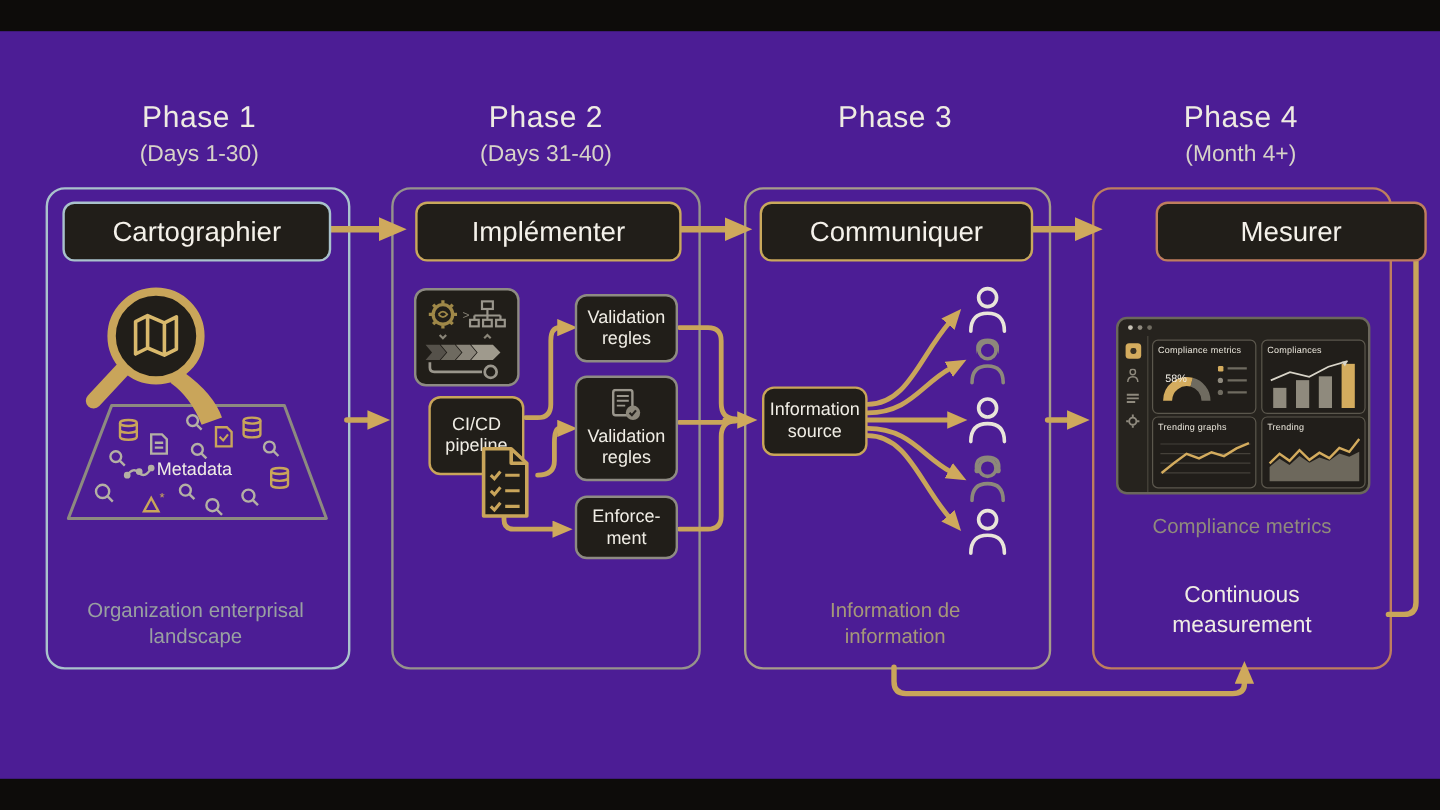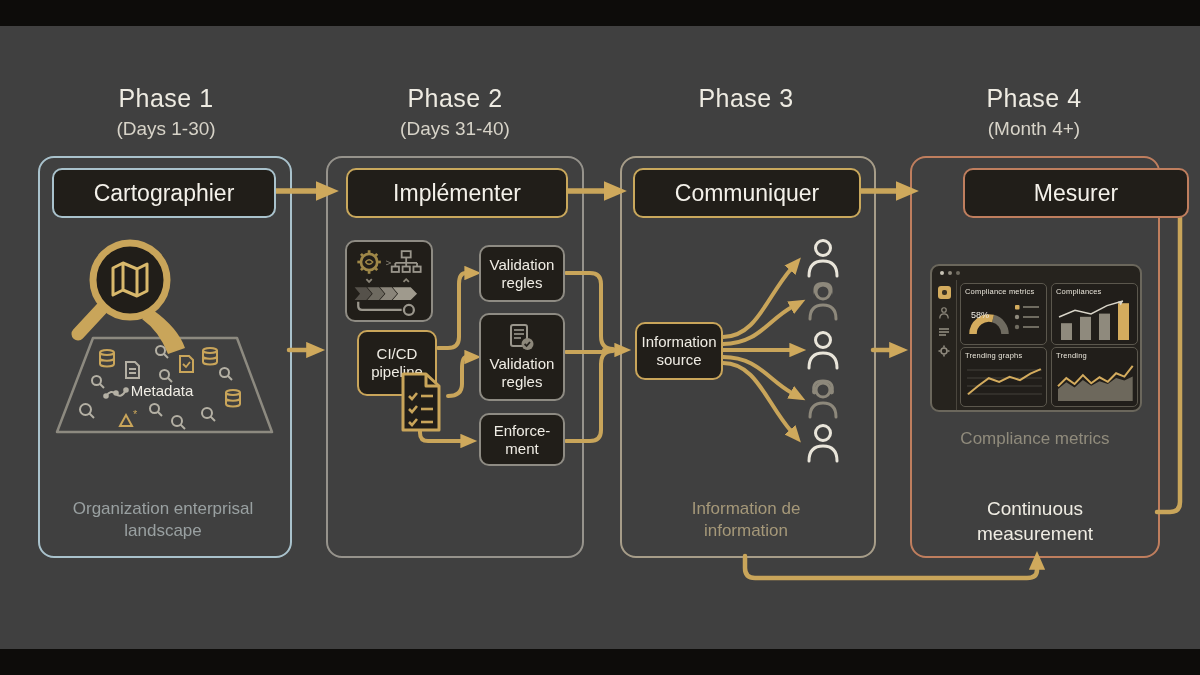--- a/index.html
+++ b/index.html
@@ -1,16 +1,16 @@
 <!DOCTYPE html>
 <html><head>
 <meta charset="utf-8">
 <style>
   html,body{margin:0;padding:0;background:#0d0c0a;}
-  .canvas{position:relative;width:1200px;height:675px;background:#404040;overflow:hidden;
+  .canvas{position:relative;width:1200px;height:675px;background:#4c1d95;overflow:hidden;
           font-family:"Liberation Sans","DejaVu Sans",sans-serif;color:#eceade;}
   .abs{position:absolute;}
   .bar{position:absolute;left:0;width:1200px;background:#0d0c0a;}
   .bar.top{top:0;height:26px;}
   .bar.bottom{top:649px;height:26px;}
   .phase-header{position:absolute;top:84px;width:240px;text-align:center;}
   .phase-header .h{font-size:25px;font-weight:500;color:#eeebe2;letter-spacing:.5px;}
   .phase-header .sub{font-size:19px;color:#d7d3c8;margin-top:5px;}
   .phase-box{position:absolute;top:156px;height:398px;border-radius:16px;border:2.5px solid #888;}
   .p1{border-color:#a9c2cc;}
@@ -408,14 +408,14 @@
       <svg id="area-svg" width="79" height="42" viewBox="0 0 79 42">
         <path id="area-fill" fill="#6d685c" stroke="none" d="M2,29.1 L10.3,22.3 L18.6,27.4 L26.900000000000002,19.9 L35.2,25.7 L43.5,21.3 L51.800000000000004,24.0 L60.10000000000001,17.9 L68.4,20.6 L76.7,16.5 L76.7,41 L2,41 Z"></path>
         <polyline id="area-line" fill="none" stroke="#d4ac5e" stroke-width="2" points="2,26.2 10.3,18.1 18.6,24.0 26.900000000000002,15.1 35.2,23.2 43.5,17.3 51.800000000000004,21.8 60.10000000000001,13.3 68.4,16.6 76.7,5.9"></polyline>
       </svg>
     </div>
   </div>
 
   <div class="caption cap1" style="left:58px;top:498px;width:210px;">Organization enterprisal landscape</div>
   <div class="caption cap3" style="left:656px;top:498px;width:180px;">Information de information</div>
   <div class="caption cap4top" style="left:925px;top:428px;width:220px;">Compliance metrics</div>
-  <div class="caption cap4main" style="left:935px;top:496px;width:200px;">Continuous measurement</div>
+  <div class="caption cap4main" style="left:935px;top:484px;width:200px;">Continuous measurement</div>
 </div>
 
 </body></html>

